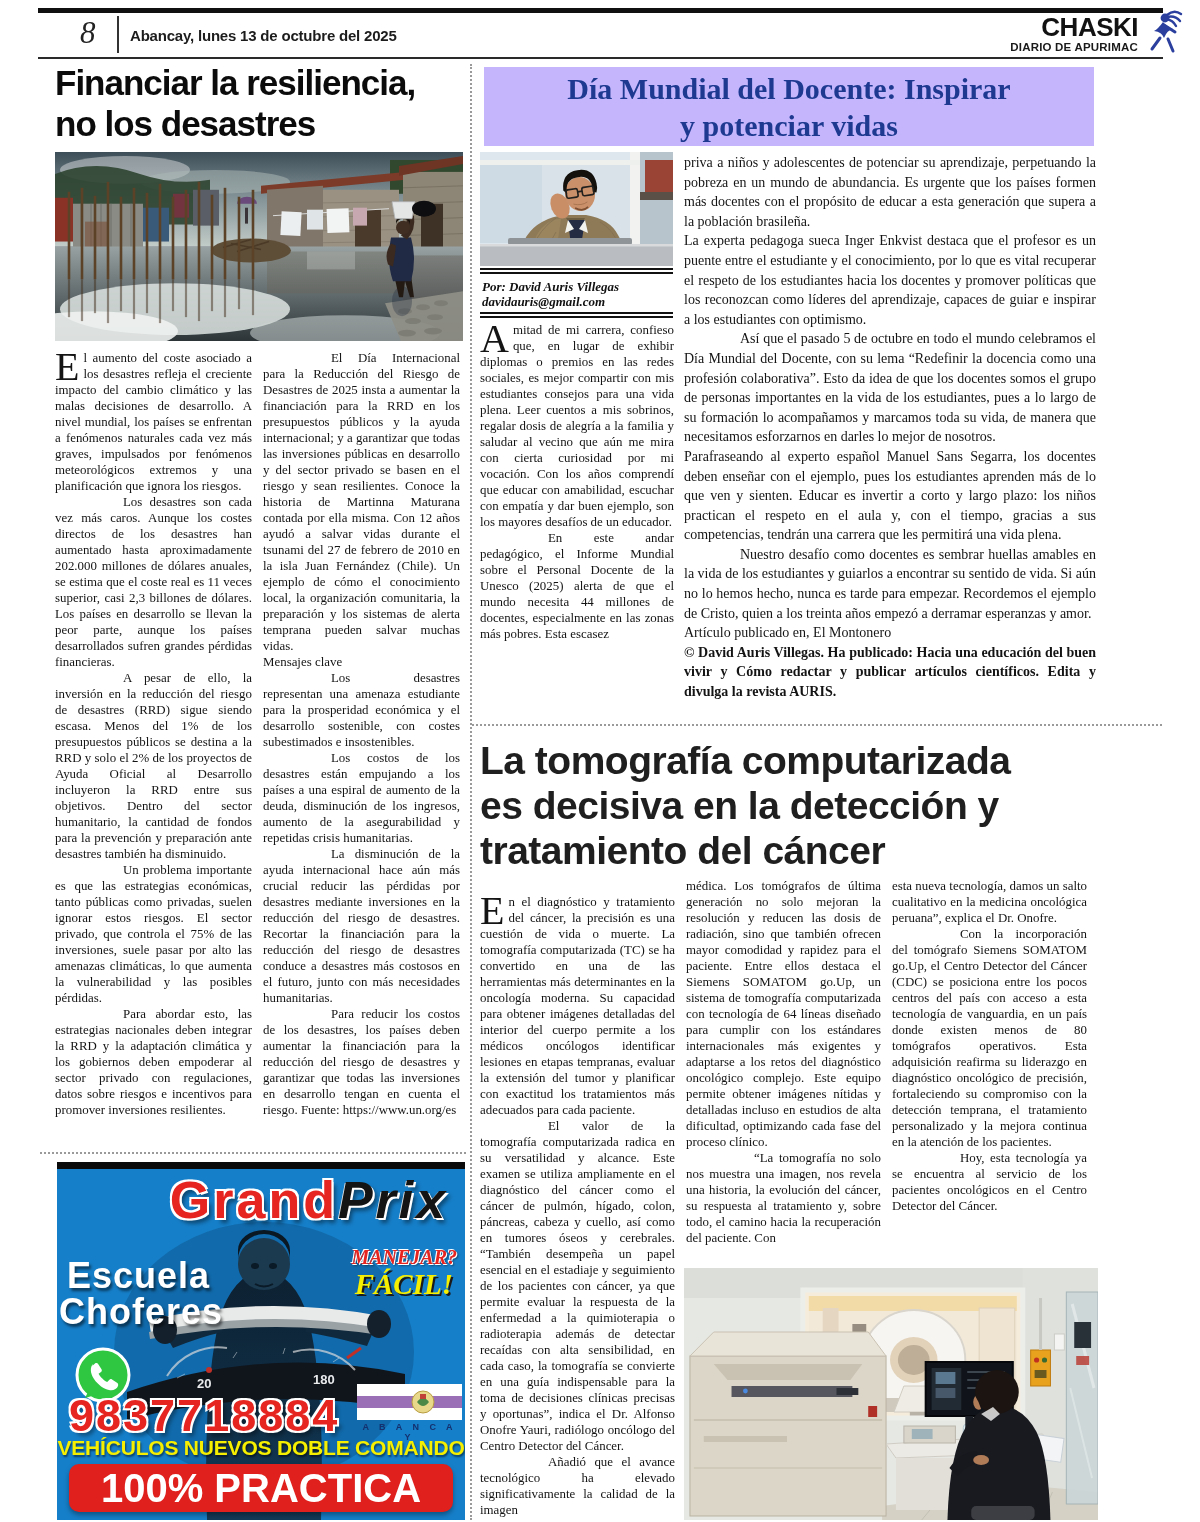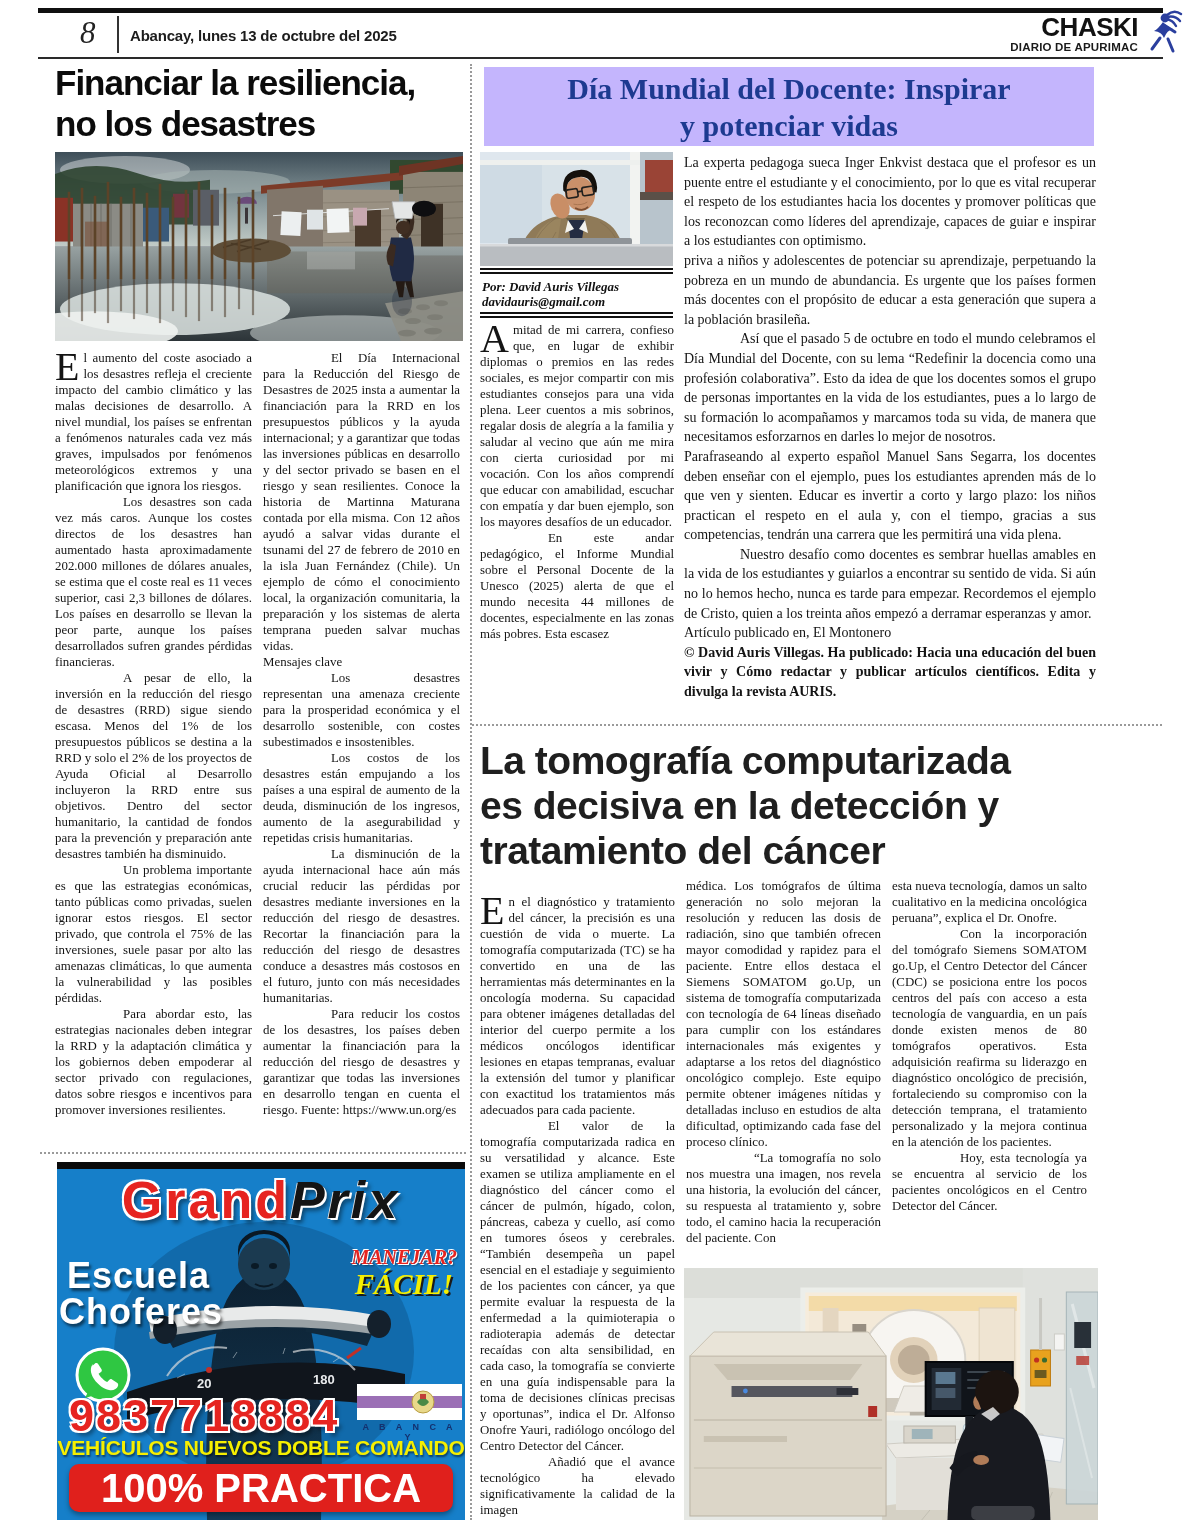--- a/index.html
+++ b/index.html
@@ -50,21 +50,21 @@
   .caption{font:italic 700 13px/15px "Liberation Serif", serif;color:#111;}
 
   
   .photo{overflow:hidden;background:#889;}
   .photo svg{display:block;width:100%;height:100%;}
 
   
   .ad{background:#167fc9;overflow:hidden;}
   .ad .adtop{position:absolute;left:0;top:0;width:100%;height:7px;background:#0a0a0a;}
   .ad .brand{position:absolute;left:0;top:12px;width:100%;text-align:center;
-    font-family:"Liberation Sans", sans-serif;font-weight:900;font-size:52px;line-height:52px;letter-spacing:3px;}
+    font-family:"Liberation Sans", sans-serif;font-weight:900;font-size:52px;line-height:52px;letter-spacing:3px;padding-left:48px;}
   .ad .brand .g{color:#e62420;text-shadow:2px 2px 0 #fff,-2px 2px 0 #fff,2px -2px 0 #fff,-2px -2px 0 #fff,4px 5px 4px rgba(0,0,0,.45);}
   .ad .brand .p{color:#141414;font-style:italic;text-shadow:2px 2px 0 #fff,-1px 1px 0 #e8e8e8,4px 5px 4px rgba(0,0,0,.45);}
   .ad .school{position:absolute;left:10px;font-family:"Liberation Sans", sans-serif;font-weight:700;color:#fff;
     font-size:36px;line-height:36px;text-shadow:2px 3px 3px rgba(0,0,0,.55);letter-spacing:1px;}
   .ad .manejar{position:absolute;right:8px;font-family:"Liberation Serif", serif;font-style:italic;font-weight:700;
     color:#e62420;font-size:20px;text-shadow:1px 1px 0 #fff,-1px -1px 0 #fff,2px 2px 2px rgba(0,0,0,.4);}
   .ad .facil{position:absolute;right:12px;font-family:"Liberation Serif", serif;font-style:italic;font-weight:700;
     color:#f6ef00;font-size:29px;text-shadow:2px 2px 0 #1a1a1a;}
   .ad .phone{position:absolute;left:12px;font-family:"Liberation Sans", sans-serif;font-weight:900;
     color:#e62420;font-size:45px;letter-spacing:2px;
@@ -242,21 +242,21 @@
 <div class="abs col" style="left:55px;top:350px;width:197px;height:800px;">
     <p class="drop">El aumento del coste asociado a los desastres refleja el creciente impacto del cambio climático y las malas decisiones de desarrollo. A nivel mundial, los países se enfrentan a fenómenos naturales cada vez más graves, impulsados por fenómenos meteorológicos extremos y una planificación que ignora los riesgos.</p>
     <p class="ind">Los desastres son cada vez más caros. Aunque los costes directos de los desastres han aumentado hasta aproximadamente 202.000 millones de dólares anuales, se estima que el coste real es 11 veces superior, casi 2,3 billones de dólares. Los países en desarrollo se llevan la peor parte, aunque los países desarrollados sufren grandes pérdidas financieras.</p>
     <p class="ind">A pesar de ello, la inversión en la reducción del riesgo de desastres (RRD) sigue siendo escasa. Menos del 1% de los presupuestos públicos se destina a la RRD y solo el 2% de los proyectos de Ayuda Oficial al Desarrollo incluyeron la RRD entre sus objetivos. Dentro del sector humanitario, la cantidad de fondos para la prevención y preparación ante desastres también ha disminuido.</p>
     <p class="ind">Un problema importante es que las estrategias económicas, tanto públicas como privadas, suelen ignorar estos riesgos. El sector privado, que controla el 75% de las inversiones, suele pasar por alto las amenazas climáticas, lo que aumenta la vulnerabilidad y las posibles pérdidas.</p>
     <p class="ind">Para abordar esto, las estrategias nacionales deben integrar la RRD y la adaptación climática y los gobiernos deben empoderar al sector privado con regulaciones, datos sobre riesgos e incentivos para promover inversiones resilientes.</p>
   </div>
 <div class="abs col" style="left:263px;top:350px;width:197px;height:800px;">
     <p class="ind">El Día Internacional para la Reducción del Riesgo de Desastres de 2025 insta a aumentar la financiación para la RRD en los presupuestos públicos y la ayuda internacional; y a garantizar que todas las inversiones públicas en desarrollo y del sector privado se basen en el riesgo y sean resilientes. Conoce la historia de Martinna Maturana contada por ella misma. Con 12 años ayudó a salvar vidas durante el tsunami del 27 de febrero de 2010 en la isla Juan Fernández (Chile). Un ejemplo de cómo el conocimiento local, la organización comunitaria, la preparación y los sistemas de alerta temprana pueden salvar muchas vidas.</p>
     <p>Mensajes clave</p>
-    <p class="ind">Los desastres representan una amenaza creciente para la prosperidad económica y el desarrollo sostenible, con costes subestimados e insostenibles.</p>
+    <p class="ind">Los desastres representan una amenaza estudiante para la prosperidad económica y el desarrollo sostenible, con costes subestimados e insostenibles.</p>
     <p class="ind">Los costos de los desastres están empujando a los países a una espiral de aumento de la deuda, disminución de los ingresos, aumento de la asegurabilidad y repetidas crisis humanitarias.</p>
     <p class="ind">La disminución de la ayuda internacional hace aún más crucial reducir las pérdidas por desastres mediante inversiones en la reducción del riesgo de desastres. Recortar la financiación para la reducción del riesgo de desastres conduce a desastres más costosos en el futuro, junto con más necesidades humanitarias.</p>
     <p class="ind">Para reducir los costos de los desastres, los países deben aumentar la financiación para la reducción del riesgo de desastres y garantizar que todas las inversiones en desarrollo tengan en cuenta el riesgo. Fuente: https://www.un.org/es</p>
   </div>
 
 <div class="abs hdot" style="left:40px;top:1152px;width:426px;"></div>
 
 <div class="abs ad" style="left:57px;top:1162px;width:408px;height:358px;">
   <svg class="abs" style="left:0;top:0;" width="408" height="358" viewBox="0 0 408 358">
     <defs>
@@ -365,22 +365,22 @@
   <div>Por: David Auris Villegas</div>
   <div>davidauris@gmail.com</div>
 </div>
 <div class="abs dbl" style="left:480px;top:312px;width:193px;"></div>
 
 <div class="abs col" style="left:480px;top:322px;width:194px;height:398px;">
     <p class="drop">A mitad de mi carrera, confieso que, en lugar de exhibir diplomas o premios en las redes sociales, es mejor compartir con mis estudiantes consejos para una vida plena. Leer cuentos a mis sobrinos, regalar dosis de alegría a la familia y saludar al vecino que aún me mira con cierta curiosidad por mi vocación. Con los años comprendí que educar con amabilidad, escuchar con empatía y dar buen ejemplo, son los mayores desafíos de un educador.</p>
     <p class="ind">En este andar pedagógico, el Informe Mundial sobre el Personal Docente de la Unesco (2025) alerta de que el mundo necesita 44 millones de docentes, especialmente en las zonas más pobres. Esta escasez</p>
   </div>
 <div class="abs col wide" style="left:684px;top:153px;width:412px;height:568px;">
+    <p>priva a niños y adolescentes de potenciar su aprendizaje, perpetuando la pobreza en un mundo de abundancia. Es urgente que los países formen más docentes con el propósito de educar a esta generación que supera a la población brasileña.</p>
     <p>La experta pedagoga sueca Inger Enkvist destaca que el profesor es un puente entre el estudiante y el conocimiento, por lo que es vital recuperar el respeto de los estudiantes hacia los docentes y promover políticas que los reconozcan como líderes del aprendizaje, capaces de guiar e inspirar a los estudiantes con optimismo.</p>
-    <p>priva a niños y adolescentes de potenciar su aprendizaje, perpetuando la pobreza en un mundo de abundancia. Es urgente que los países formen más docentes con el propósito de educar a esta generación que supera a la población brasileña.</p>
     <p class="ind">Así que el pasado 5 de octubre en todo el mundo celebramos el Día Mundial del Docente, con su lema “Redefinir la docencia como una profesión colaborativa”. Esto da idea de que los docentes somos el grupo de personas importantes en la vida de los estudiantes, pues a lo largo de su formación lo acompañamos y marcamos toda su vida, de manera que necesitamos esforzarnos en darles lo mejor de nosotros.</p>
     <p>Parafraseando al experto español Manuel Sans Segarra, los docentes deben enseñar con el ejemplo, pues los estudiantes aprenden más de lo que ven y sienten. Educar es invertir a corto y largo plazo: los niños practican el respeto en el aula y, con el tiempo, gracias a sus competencias, tendrán una carrera que les permitirá una vida plena.</p>
     <p class="ind">Nuestro desafío como docentes es sembrar huellas amables en la vida de los estudiantes y guiarlos a encontrar su sentido de vida. Si aún no lo hemos hecho, nunca es tarde para empezar. Recordemos el ejemplo de Cristo, quien a los treinta años empezó a derramar esperanzas y amor.</p>
     <p>Artículo publicado en, El Montonero</p>
     <p class="bold">© David Auris Villegas. Ha publicado: Hacia una educación del buen vivir y Cómo redactar y publicar artículos científicos. Edita y divulga la revista AURIS.</p>
   </div>
 
 <div class="abs hdot" style="left:472px;top:724px;width:690px;"></div>
 
 <div class="abs head-black head-cancer" style="left:480px;top:738px;width:616px;">La tomografía computarizada

